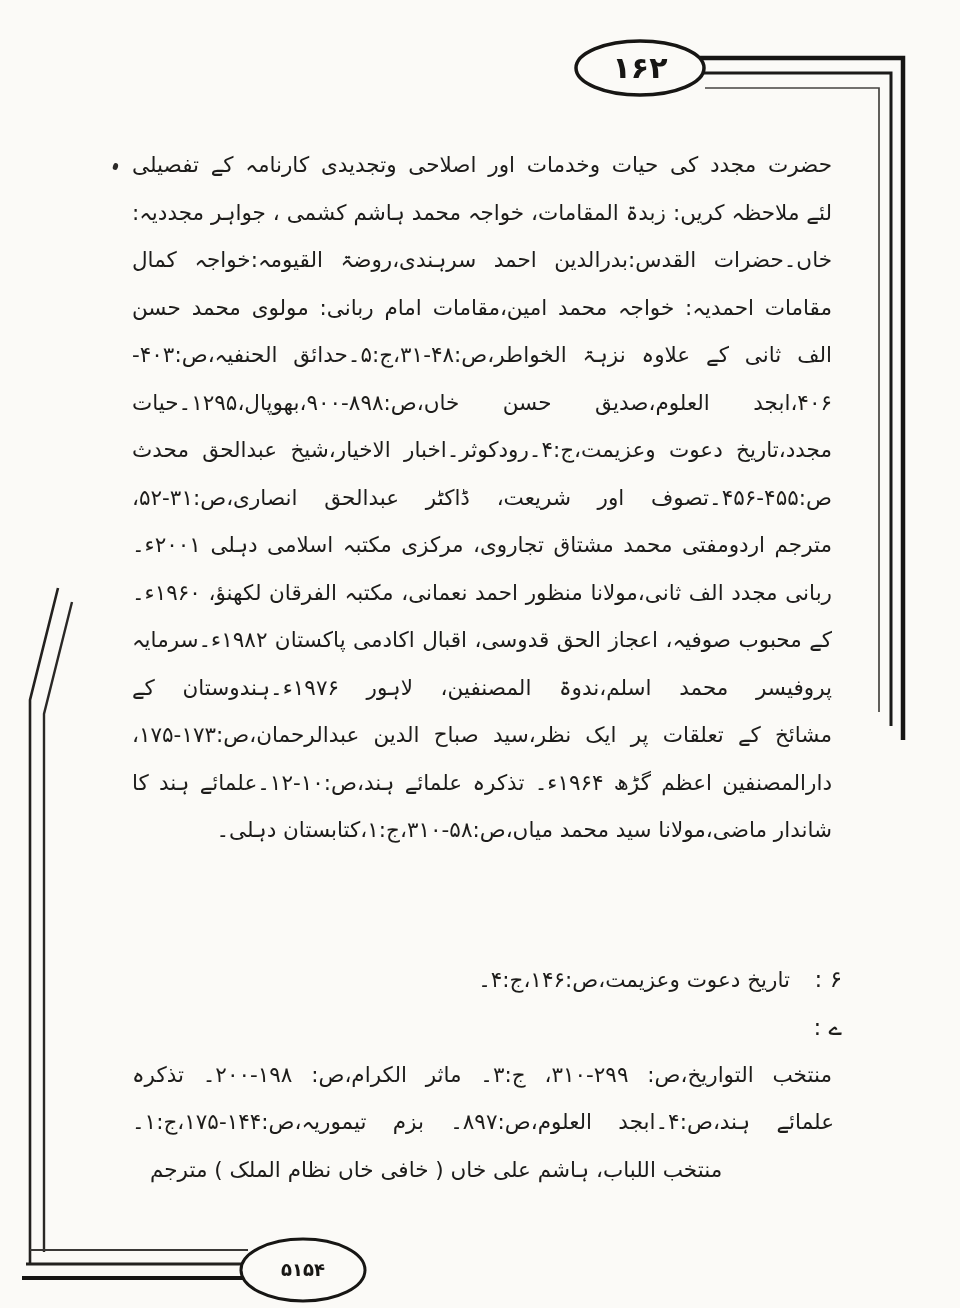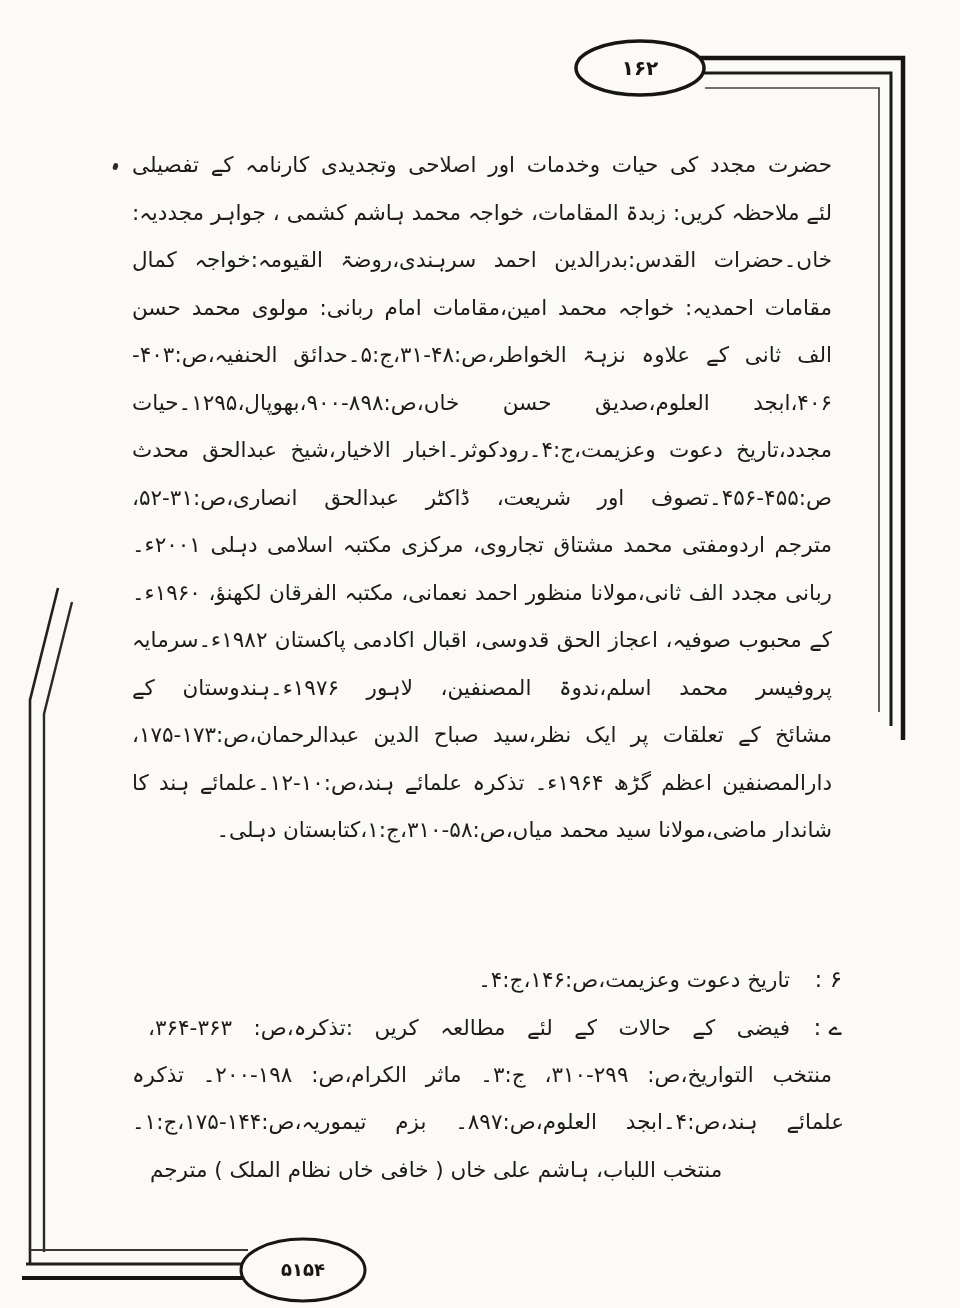--- a/index.html
+++ b/index.html
@@ -10,38 +10,38 @@
     color:#1d1c1a;
   }
   .page{position:absolute;inset:0;}
   
   .border-svg{position:absolute;left:0;top:0;pointer-events:none;}
   
   .badge{
     position:absolute;text-align:center;
     font-weight:bold;letter-spacing:1px;color:#171614;
   }
-  .badge-top{left:578px;top:44px;width:124px;height:32px;line-height:48px;font-size:20px;text-align:center;}
+  .badge-top{left:578px;top:44px;width:124px;height:32px;line-height:48px;font-size:30px;text-align:center;}
   .badge-bottom{left:242px;top:1246px;width:122px;height:48px;line-height:48px;font-size:18px;}
   
   .tline{
     direction:rtl;
     font-size:21.5px;
     height:47.5px;line-height:47.5px;
     overflow:hidden;
     white-space:normal;
     color:#1d1c1a;
   }
   .jline{text-align:justify;text-align-last:justify;}
   .eline{text-align:left;text-align-last:right;}
   .fn5-block{position:absolute;top:141px;right:128px;left:132px;}
   .fn6-line{position:absolute;top:956px;right:170px;left:300px;}
   .fn7-line1{position:absolute;top:1004px;right:170px;left:148px;}
   .fn7-line2{position:absolute;top:1051px;right:128px;left:132px;}
-  .fn7-line3{position:absolute;top:1098px;right:116px;left:132px;}
+  .fn7-line3{position:absolute;top:1098px;right:126px;left:132px;}
   .fn7-line4{position:absolute;top:1146px;right:215px;left:150px;}
   .marker{
     position:absolute;direction:rtl;
     font-size:23px;height:47.5px;line-height:47.5px;
     color:#1d1c1a;
   }
   .marker-6{top:956px;right:118px;width:52px;}
   .marker-7{top:1004px;right:118px;width:52px;}
   .ink-speck{
     position:absolute;left:113px;top:163px;width:5px;height:7px;
@@ -90,18 +90,17 @@
     <div class="tline jline">پروفیسر محمد اسلم،ندوۃ المصنفین، لاہور ۱۹۷۶ء۔ہندوستان کے سلاطین،علماء اور</div>
     <div class="tline jline">مشائخ کے تعلقات پر ایک نظر،سید صباح الدین عبدالرحمان،ص:۱۷۳-۱۷۵،</div>
     <div class="tline jline">دارالمصنفین اعظم گڑھ ۱۹۶۴ء۔ تذکرہ علمائے ہند،ص:۱۰-۱۲۔علمائے ہند کا</div>
     <div class="tline eline">شاندار ماضی،مولانا سید محمد میاں،ص:۵۸-۳۱۰،ج:۱،کتابستان دہلی۔</div>
   </div>
 
   <div class="marker marker-6">۶ :</div>
   <div class="tline eline fn6-line">تاریخ دعوت وعزیمت،ص:۱۴۶،ج:۴۔</div>
 
   <div class="marker marker-7">ے :</div>
-  <div class="tline jline fn7-line1">فیضی کے حالات کے لئے مطالعہ کریں :تذکرہ،ص: ۳۶۳-۳۶۴،</div>
   <div class="tline jline fn7-line2">منتخب التواریخ،ص: ۲۹۹-۳۱۰، ج:۳۔ ماثر الکرام،ص: ۱۹۸-۲۰۰۔ تذکرہ</div>
   <div class="tline jline fn7-line3">علمائے ہند،ص:۴۔ابجد العلوم،ص:۸۹۷۔ بزم تیموریہ،ص:۱۴۴-۱۷۵،ج:۱۔</div>
   <div class="tline eline fn7-line4">منتخب اللباب، ہاشم علی خاں ( خافی خاں نظام الملک ) مترجم اردونوراحمد فاروقی ،</div>
 
 </div>
 
 </body></html>

